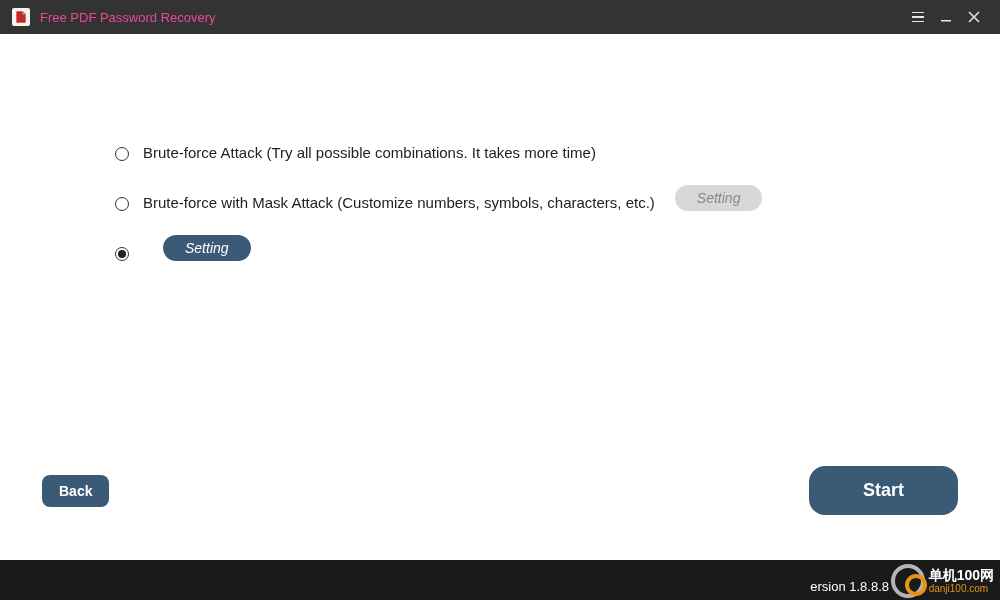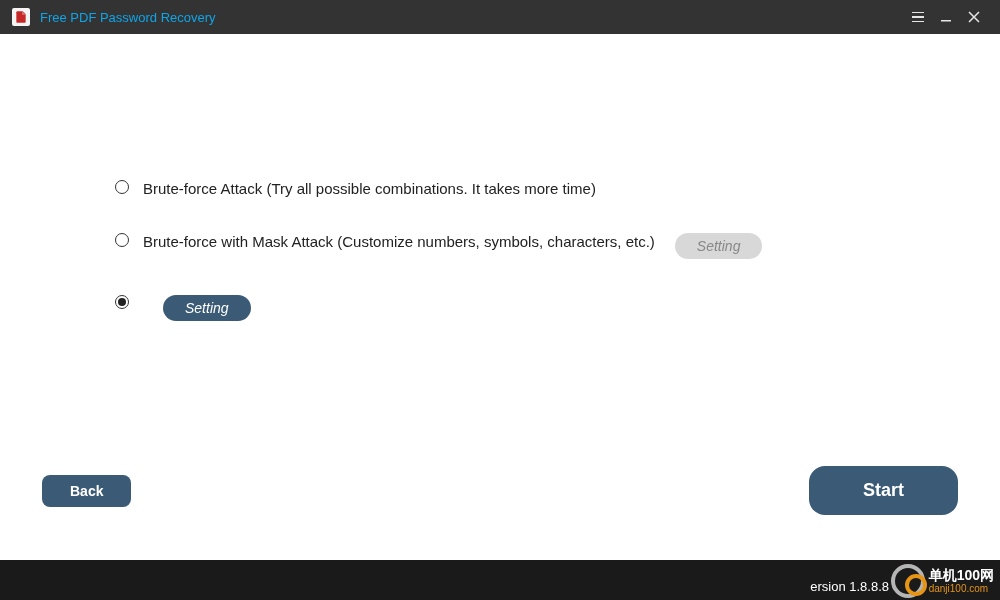--- a/index.html
+++ b/index.html
@@ -10,21 +10,21 @@
       background: #ffffff;
       overflow: hidden;
       position: relative;
     }
     .titlebar {
       height: 34px;
       background: #333333;
       display: flex;
       align-items: center;
       padding: 0 12px;
-      color: #0ea5e9;
+      color: #ec4899;
       font-size: 13px;
     }
     .app-icon {
       width: 18px;
       height: 18px;
       background: #f5f5f5;
       border-radius: 2px;
       margin-right: 10px;
       display: flex;
       align-items: center;
@@ -50,25 +50,24 @@
     .hamburger span {
       width: 12px;
       height: 1.5px;
       background: #e6e6e6;
     }
     .content {
       padding: 110px 115px 0 115px;
     }
     .option-row {
       display: flex;
-      align-items: flex-start;
+      align-items: flex-end;
       margin-bottom: 24px;
       font-size: 15px;
       color: #222;
-      margin-top: 36px;
     }
     .radio {
       width: 14px;
       height: 14px;
       border: 1.5px solid #333;
       border-radius: 50%;
       margin-right: 14px;
       display: flex;
       align-items: center;
       justify-content: center;
@@ -109,21 +108,21 @@
       padding: 0 42px 0 42px;
       display: flex;
       justify-content: space-between;
       align-items: center;
     }
     .back-btn {
       background: #3b5a75;
       color: #fff;
       border: none;
       border-radius: 8px;
-      padding: 8px 28px;
+      padding: 8px 17px;
       font-size: 14px;
       font-weight: 600;
       cursor: pointer;
     }
     .start-btn {
       background: #3b5a75;
       color: #fff;
       border: none;
       border-radius: 16px;
       padding: 14px 54px;

